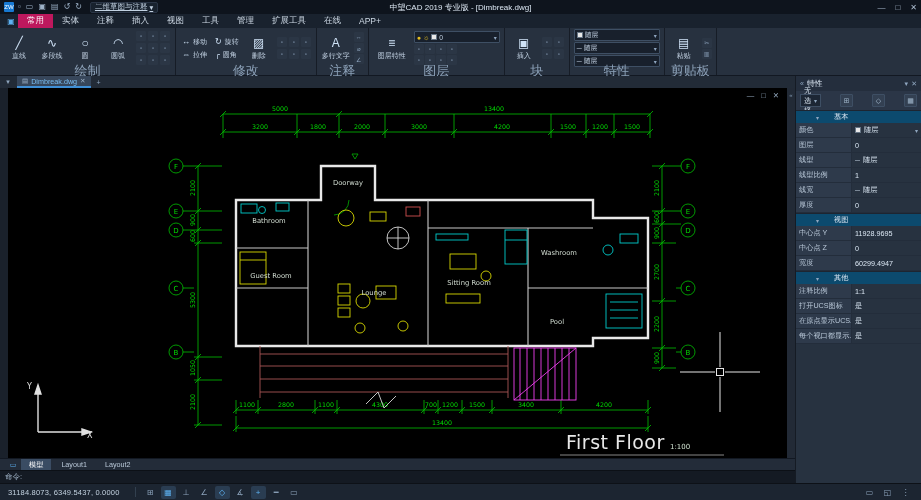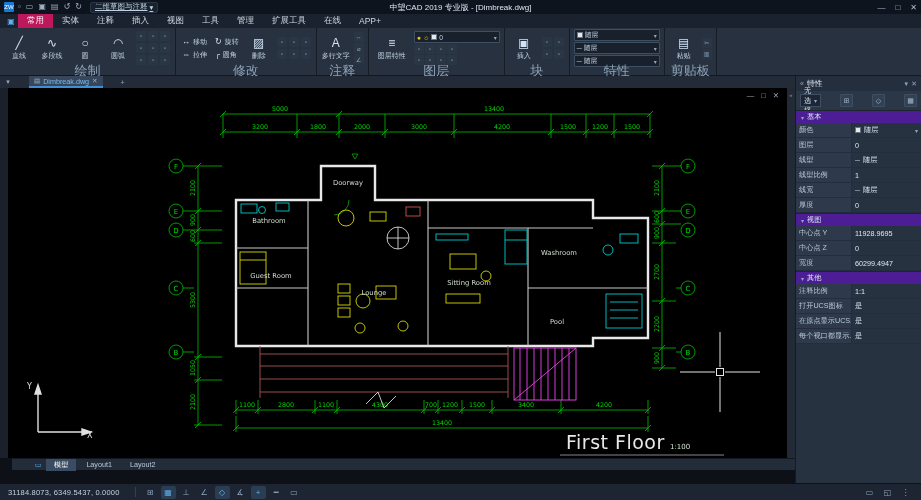--- a/index.html
+++ b/index.html
@@ -36,46 +36,46 @@
   .rsm .sic{font-size:8px;color:#cfe2f6;}
   .stack{display:flex;flex-direction:column;gap:1px;justify-content:center;}
   .rdd{display:flex;align-items:center;gap:2px;width:86px;height:12px;background:#18202c;border:1px solid #3e4f64;border-radius:1px;padding:0 2px;font-size:6.8px;color:#c2d1e2;}
   .swatch{width:6px;height:6px;background:#e8e8e8;border:1px solid #667585;display:inline-block;}
   .ltprev{color:#c2d1e2;font-size:7px;}
   .ddarrow{margin-left:auto;font-size:6px;color:#8fa6bf;}
   .lic{font-size:7px;}
   
   .workarea{display:flex;height:407px;}
   .left-col{width:795px;display:flex;flex-direction:column;}
-  .dtabs{height:12px;background:#222b37;display:flex;align-items:flex-end;padding-left:2px;gap:15px;}
+  .dtabs{height:12px;background:#222b37;display:flex;align-items:flex-end;padding-left:2px;gap:3px;}
   .dtablist{width:12px;height:12px;display:flex;align-items:center;justify-content:center;color:#8fa6bf;font-size:7px;}
   .dtab{height:12px;display:flex;align-items:center;gap:3px;background:#37465a;border-bottom:2px solid #3f8fd6;padding:0 5px;font-size:7.2px;color:#79bdf2;}
   .dtab .di{font-size:6.5px;color:#9db2c8;}
   .dtab .dx{font-size:6.5px;color:#9db2c8;}
   .dplus{height:12px;display:flex;align-items:center;color:#8fa6bf;font-size:7px;padding:0 3px;}
   .canvas-row{height:370px;display:flex;}
   .cedge{width:8px;background:#1a212b;}
   .canvas{width:779px;height:370px;background:#000;position:relative;}
   .canvas svg{position:absolute;left:0;top:0;}
   .mdictl{position:absolute;top:3px;right:8px;display:flex;gap:7px;color:#93a8bd;font-size:7.5px;}
   .collapsebar{width:8px;background:#222a36;color:#7d93ab;font-size:6px;display:flex;justify-content:center;padding-top:4px;}
-  .lrow{height:12px;background:#232c39;display:flex;align-items:center;padding-left:20px;gap:2px;font-size:7.2px;border-top:1px solid #121822;margin-left:12px;}
+  .lrow{height:12px;background:#232c39;display:flex;align-items:center;padding-left:7px;gap:2px;font-size:7.2px;border-top:1px solid #121822;}
   .lnav{width:12px;text-align:center;color:#5db2f2;font-size:7px;}
   .ltab{padding:0 8px;height:12px;display:flex;align-items:center;color:#b9c8d8;}
   .ltab.active{background:#3a4c63;color:#fff;}
   .crow{height:13px;background:#141a23;border-top:1px solid #0c1016;display:flex;align-items:center;padding:0 5px;font-size:7.5px;color:#9fb2c6;}
   
   .props{width:126px;background:#2b3647;border-left:1px solid #151b24;display:flex;flex-direction:column;font-size:7.2px;}
   .pp-head{height:15px;display:flex;align-items:center;padding:0 4px;background:#242e3d;color:#dbe6f2;gap:3px;font-size:7.8px;}
   .pp-hico{color:#8fa6bf;font-size:7px;}
   .pp-head .spacer{flex:1;}
   .pp-sel{display:flex;align-items:center;gap:19px;padding:3px 4px;}
   .pp-dd{flex:1;display:flex;align-items:center;height:13px;background:#1c2634;border:1px solid #3e4f64;color:#d6e2ee;padding:0 3px;gap:2px;}
   .pp-ico{width:13px;height:13px;display:flex;align-items:center;justify-content:center;background:#334052;border:1px solid #3e4f64;color:#9fb4c9;font-size:7px;border-radius:1px;}
-  .psec{height:13px;display:flex;align-items:center;gap:3px;background:#4c1d95;color:#dce7f3;padding:0 5px;border-top:1px solid #1d2531;}
+  .psec{height:13px;display:flex;align-items:center;gap:15px;background:#0c4a6e;color:#dce7f3;padding:0 20px;border-top:1px solid #1d2531;}
   .psec .tg{font-size:6px;color:#8fa6bf;}
   .pr{display:flex;height:15px;border-bottom:1px solid #232d3b;}
   .prl{width:56px;padding:0 3px;display:flex;align-items:center;background:#2e3a4b;color:#b9c8d8;border-right:1px solid #232d3b;white-space:nowrap;overflow:hidden;}
   .prv{flex:1;padding:0 3px;display:flex;align-items:center;gap:3px;background:#273240;color:#dbe7f3;white-space:nowrap;overflow:hidden;}
   .prv .dd{margin-left:auto;font-size:6px;color:#8fa6bf;}
   .pfill{flex:1;background:#273240;}
   
   .statusbar{height:17px;background:#1c2531;border-top:1px solid #0d1117;display:flex;align-items:center;padding:0 8px;gap:3px;font-size:7.5px;color:#c3d2e0;}
   .coords{margin-right:8px;letter-spacing:.2px;}
   .ssep{width:1px;height:10px;background:#32404f;margin:0 4px;}
@@ -485,20 +485,23 @@
       </div>
     </div>
 
     <div class="lrow">
       <span class="lnav">▭</span>
       <div class="ltab active">模型</div>
       <div class="ltab">Layout1</div>
       <div class="ltab">Layout2</div>
     </div>
 
+    <div class="crow">
+      <span>命令:</span>
+    </div>
   </div>
 
   <div class="props">
     <div class="pp-head">
       <span class="pp-hico">«</span>
       <span>特性</span>
       <span class="spacer"></span>
       <span class="pp-hico">▾</span>
       <span class="pp-hico">✕</span>
     </div>

